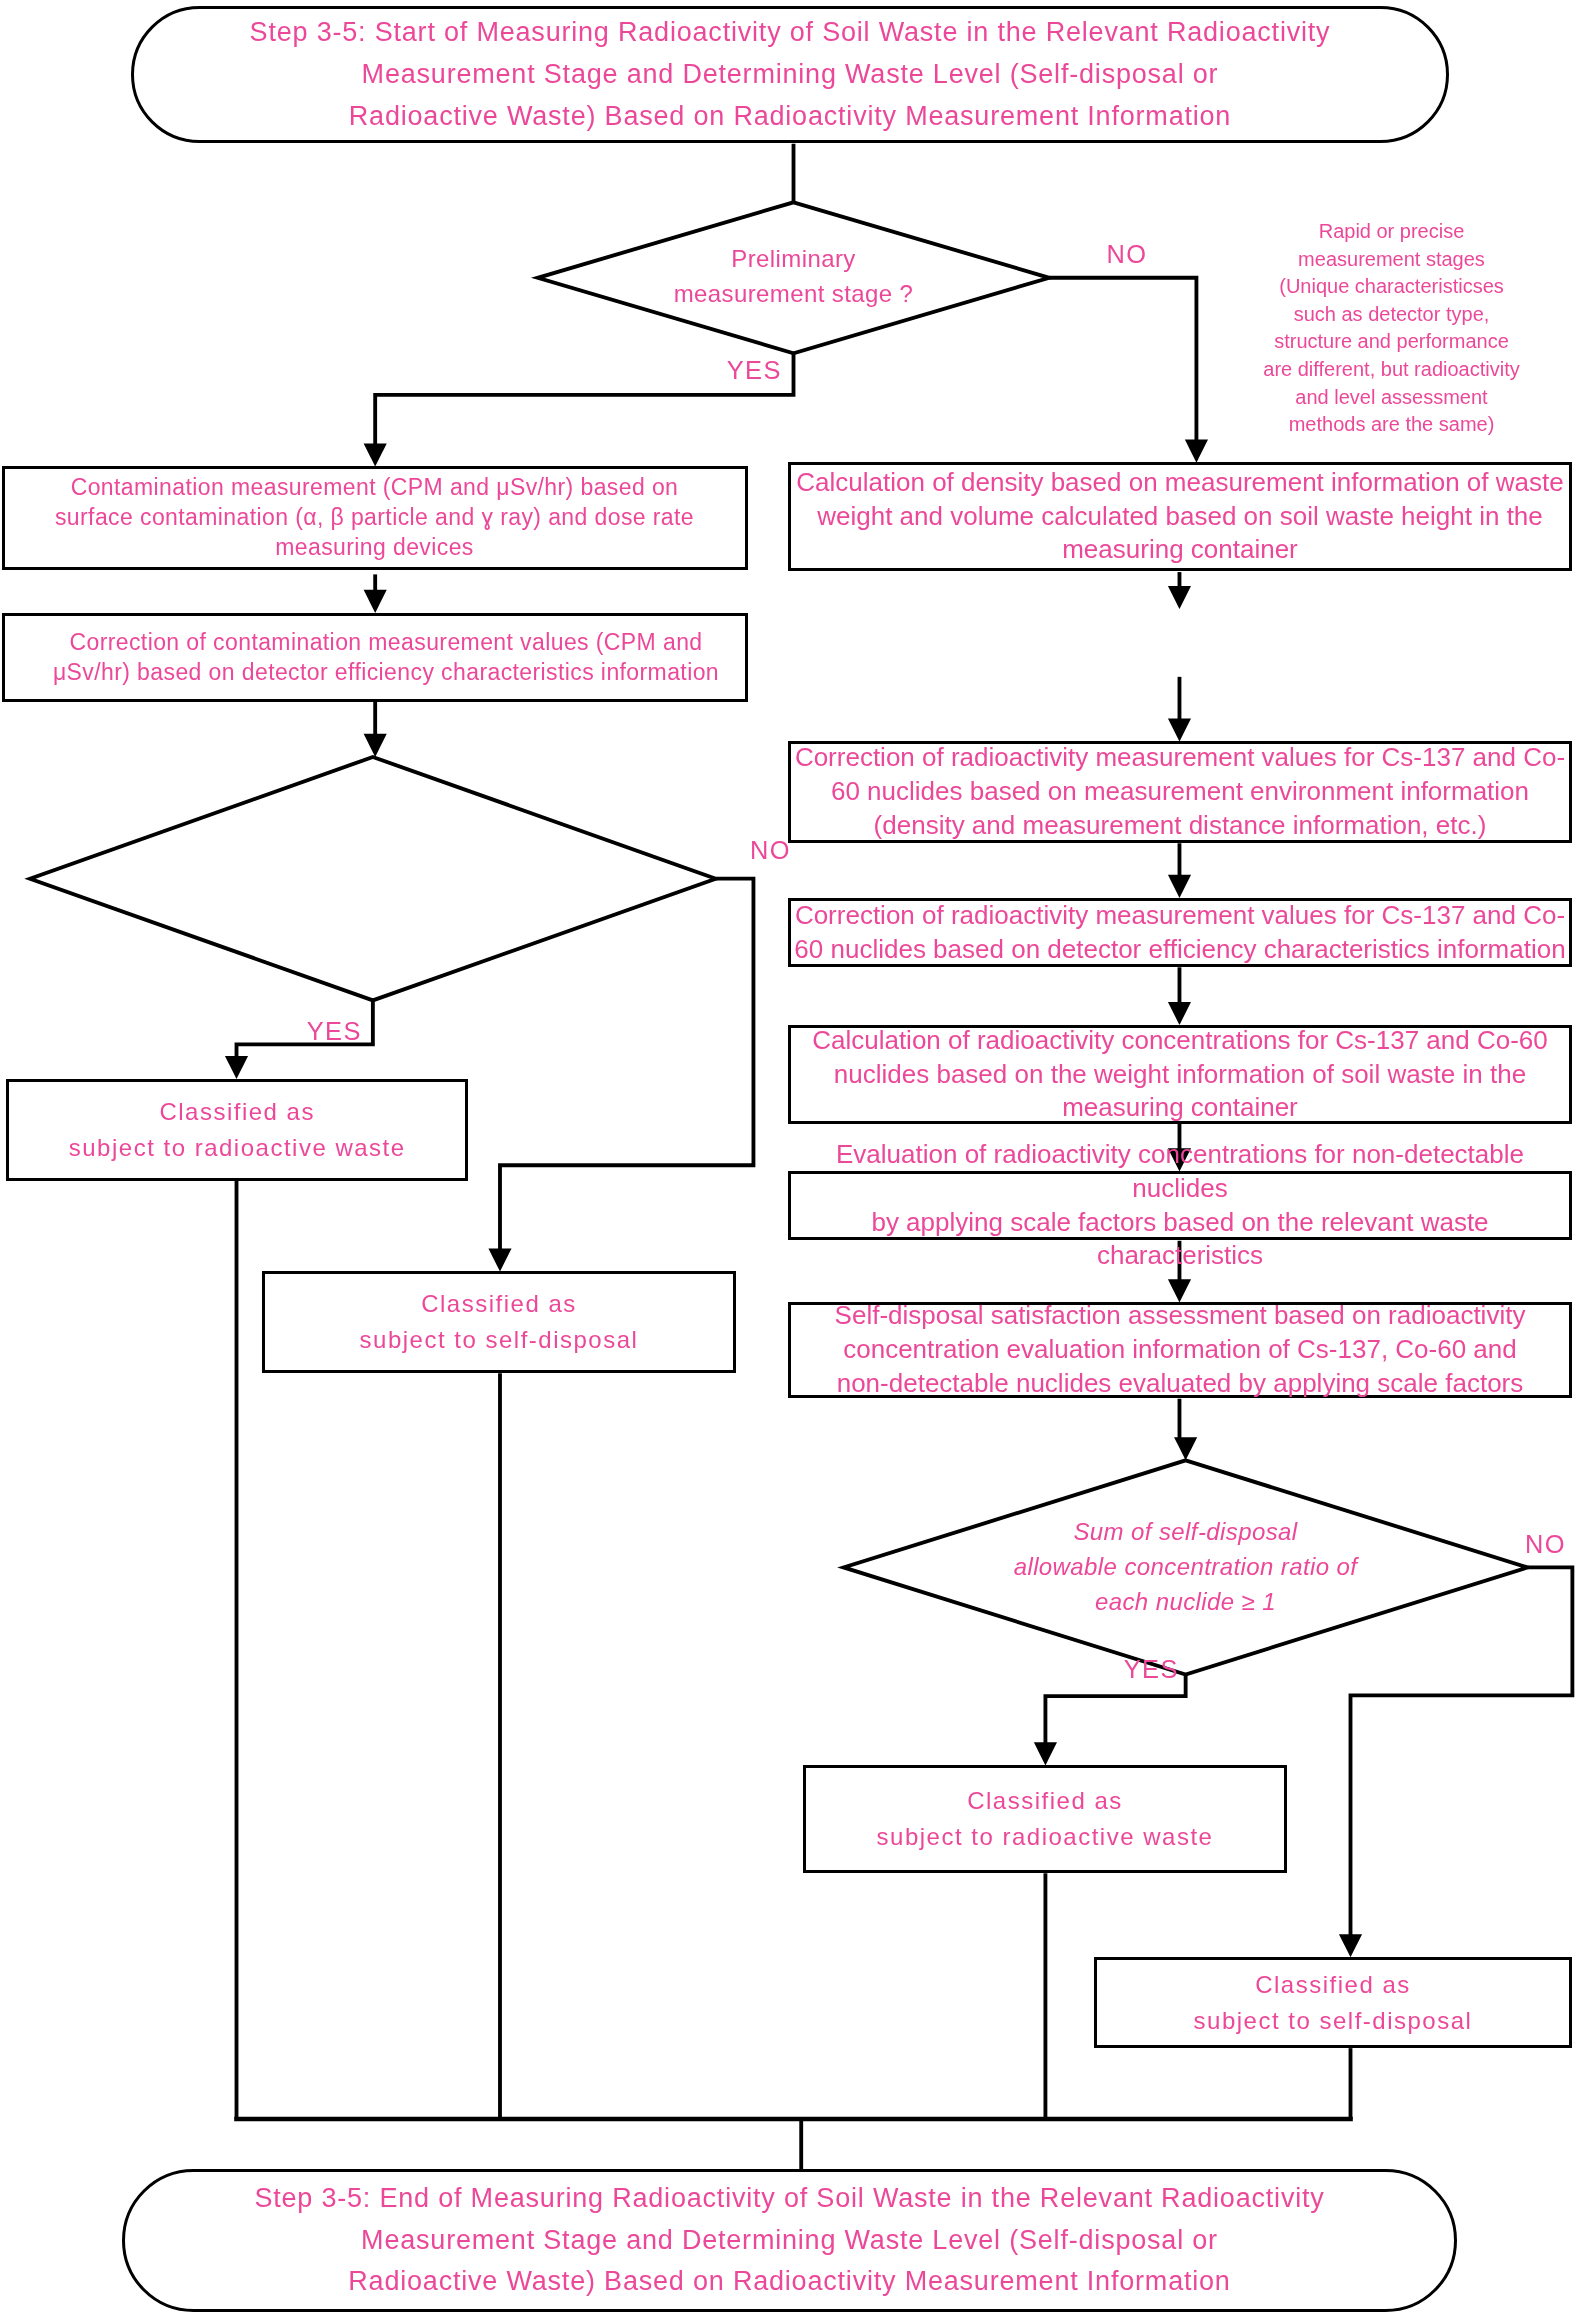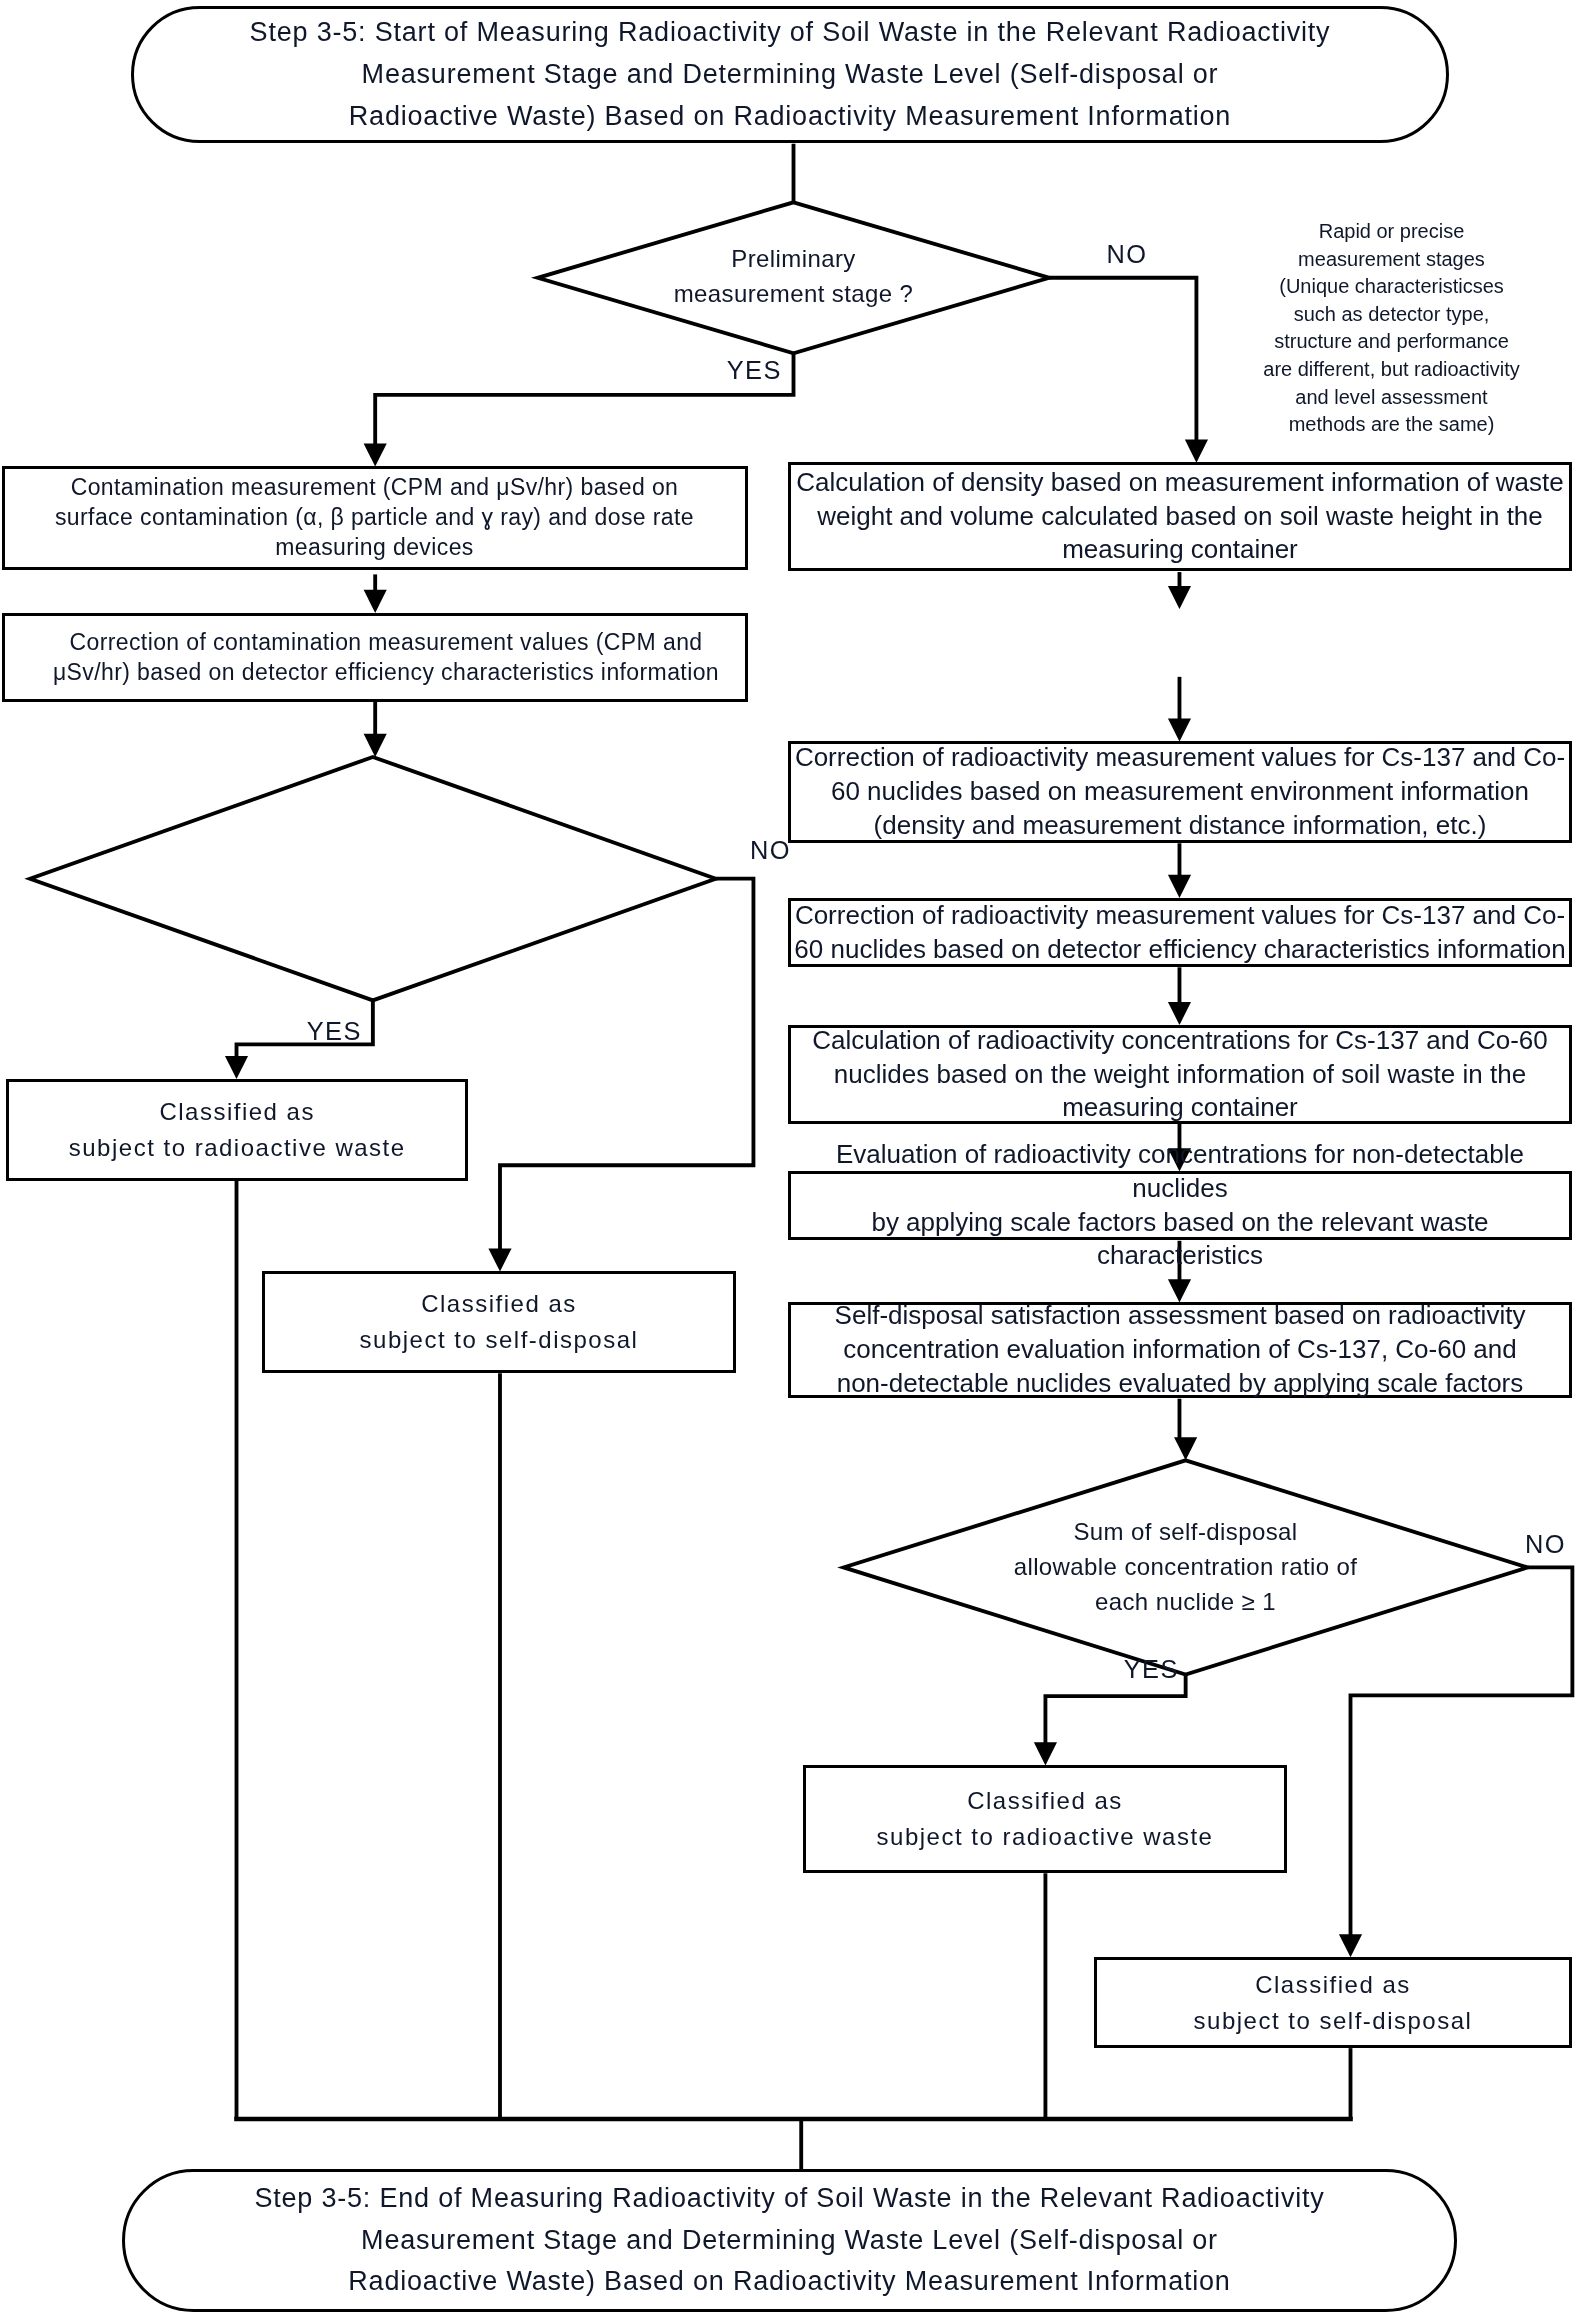--- a/index.html
+++ b/index.html
@@ -1,21 +1,21 @@
 <!DOCTYPE html>
 <html style="font-size:12.3px"><head>
 <meta charset="utf-8">
 <style>
   html,body{margin:0;padding:0;background:#ffffff;}
   #canvas{
     position:relative;
     width:1577px;height:2319px;
     background:#ffffff;
     font-family:"Liberation Sans","DejaVu Sans",sans-serif;
-    color:#0f172a;
+    color:#ec4899;
   }
   #wires{position:absolute;left:0;top:0;z-index:1;}
   .node{
     position:absolute;z-index:2;
     display:flex;align-items:center;justify-content:center;
     text-align:center;
     background:#fff;border:3.9px solid #000;
     box-sizing:border-box;
     white-space:pre-line;
     line-height:1.3;
@@ -107,21 +107,21 @@
 Radioactive Waste) Based on Radioactivity Measurement Information</div>
 
   <div class="node terminal" style="left:122px;top:2169px;width:1335px;height:143px;">Step 3-5: End of Measuring Radioactivity of Soil Waste in the Relevant Radioactivity
 Measurement Stage and Determining Waste Level (Self-disposal or
 Radioactive Waste) Based on Radioactivity Measurement Information</div>
 
   <div class="diamond-label" style="left:601px;top:227px;width:385px;height:100px;">Preliminary
 measurement stage ?</div>
 
 
-  <div class="diamond-label" style="left:939px;top:1506px;width:493px;height:123px;">Sum of self-disposal
+  <div class="diamond-label" style="left:939px;top:1506px;width:493px;height:123px;font-style:italic;">Sum of self-disposal
 allowable concentration ratio of
 each nuclide ≥ 1</div>
 
   <div class="branch-label align-right" style="left:659px;top:356px;width:123px;">YES</div>
   <div class="branch-label align-center" style="left:1077px;top:240px;width:100px;">NO</div>
 
   <div class="branch-label align-right" style="left:231px;top:1017px;width:131px;">YES</div>
   <div class="branch-label align-center" style="left:709px;top:836px;width:123px;">NO</div>
 
   <div class="branch-label align-right" style="left:1063px;top:1655px;width:116px;">YES</div>

